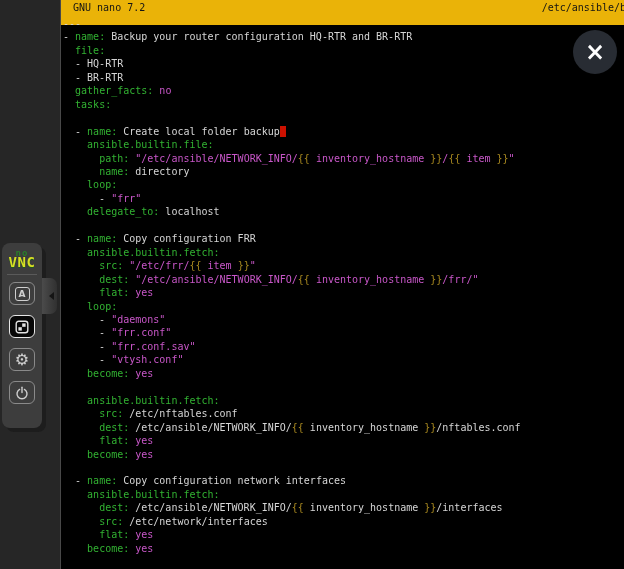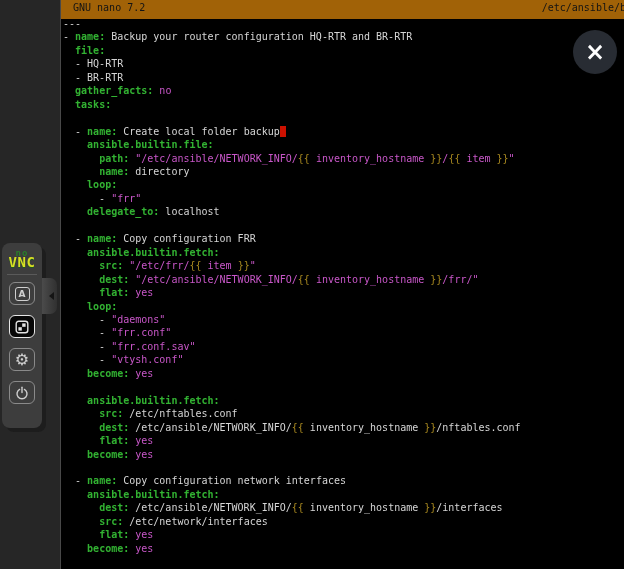--- a/index.html
+++ b/index.html
@@ -5,32 +5,32 @@
   * { margin:0; padding:0; box-sizing:border-box; }
   html,body { width:624px; height:569px; overflow:hidden; }
   body { background:#262626; font-family:"DejaVu Sans Mono", monospace; position:relative; }
 
   
   .terminal {
     position:absolute; left:60px; top:0; width:564px; height:569px;
     background:#000; border-left:1px solid #484848;
   }
   .titlebar {
-    position:relative; height:19px; background:#a16207; color:#141414;
+    position:relative; height:25px; background:#eab308; color:#141414;
     font-size:10px; line-height:15px; overflow:hidden; white-space:pre;
   }
   .titlebar .app { position:absolute; left:12px; top:0; }
   .titlebar .file { position:absolute; right:-2px; top:0; }
   .editor {
     position:absolute; left:0; top:15px; right:0; bottom:0;
     padding:2px 0 0 2px; overflow:hidden;
   }
   .tline { white-space:pre; font-size:10px; line-height:13.46px; height:13.46px; color:#d6d6d6; }
   .tw { color:#d6d6d6; }
-  .tk { color:#32b232;font-weight:bold; }
+  .tk { color:#32b232; }
   .ts { color:#c957c9; }
   .tj { color:#a6871f; }
   .tc { background:#cc1100; color:#cc1100; }
 
   
   .close-btn {
     position:absolute; left:573px; top:30px; width:44px; height:44px;
     border-radius:50%; background:#282c33; border:none; cursor:pointer;
     display:flex; align-items:center; justify-content:center;
     color:#fff; font-size:24px; font-weight:700; font-family:"DejaVu Sans", sans-serif;

